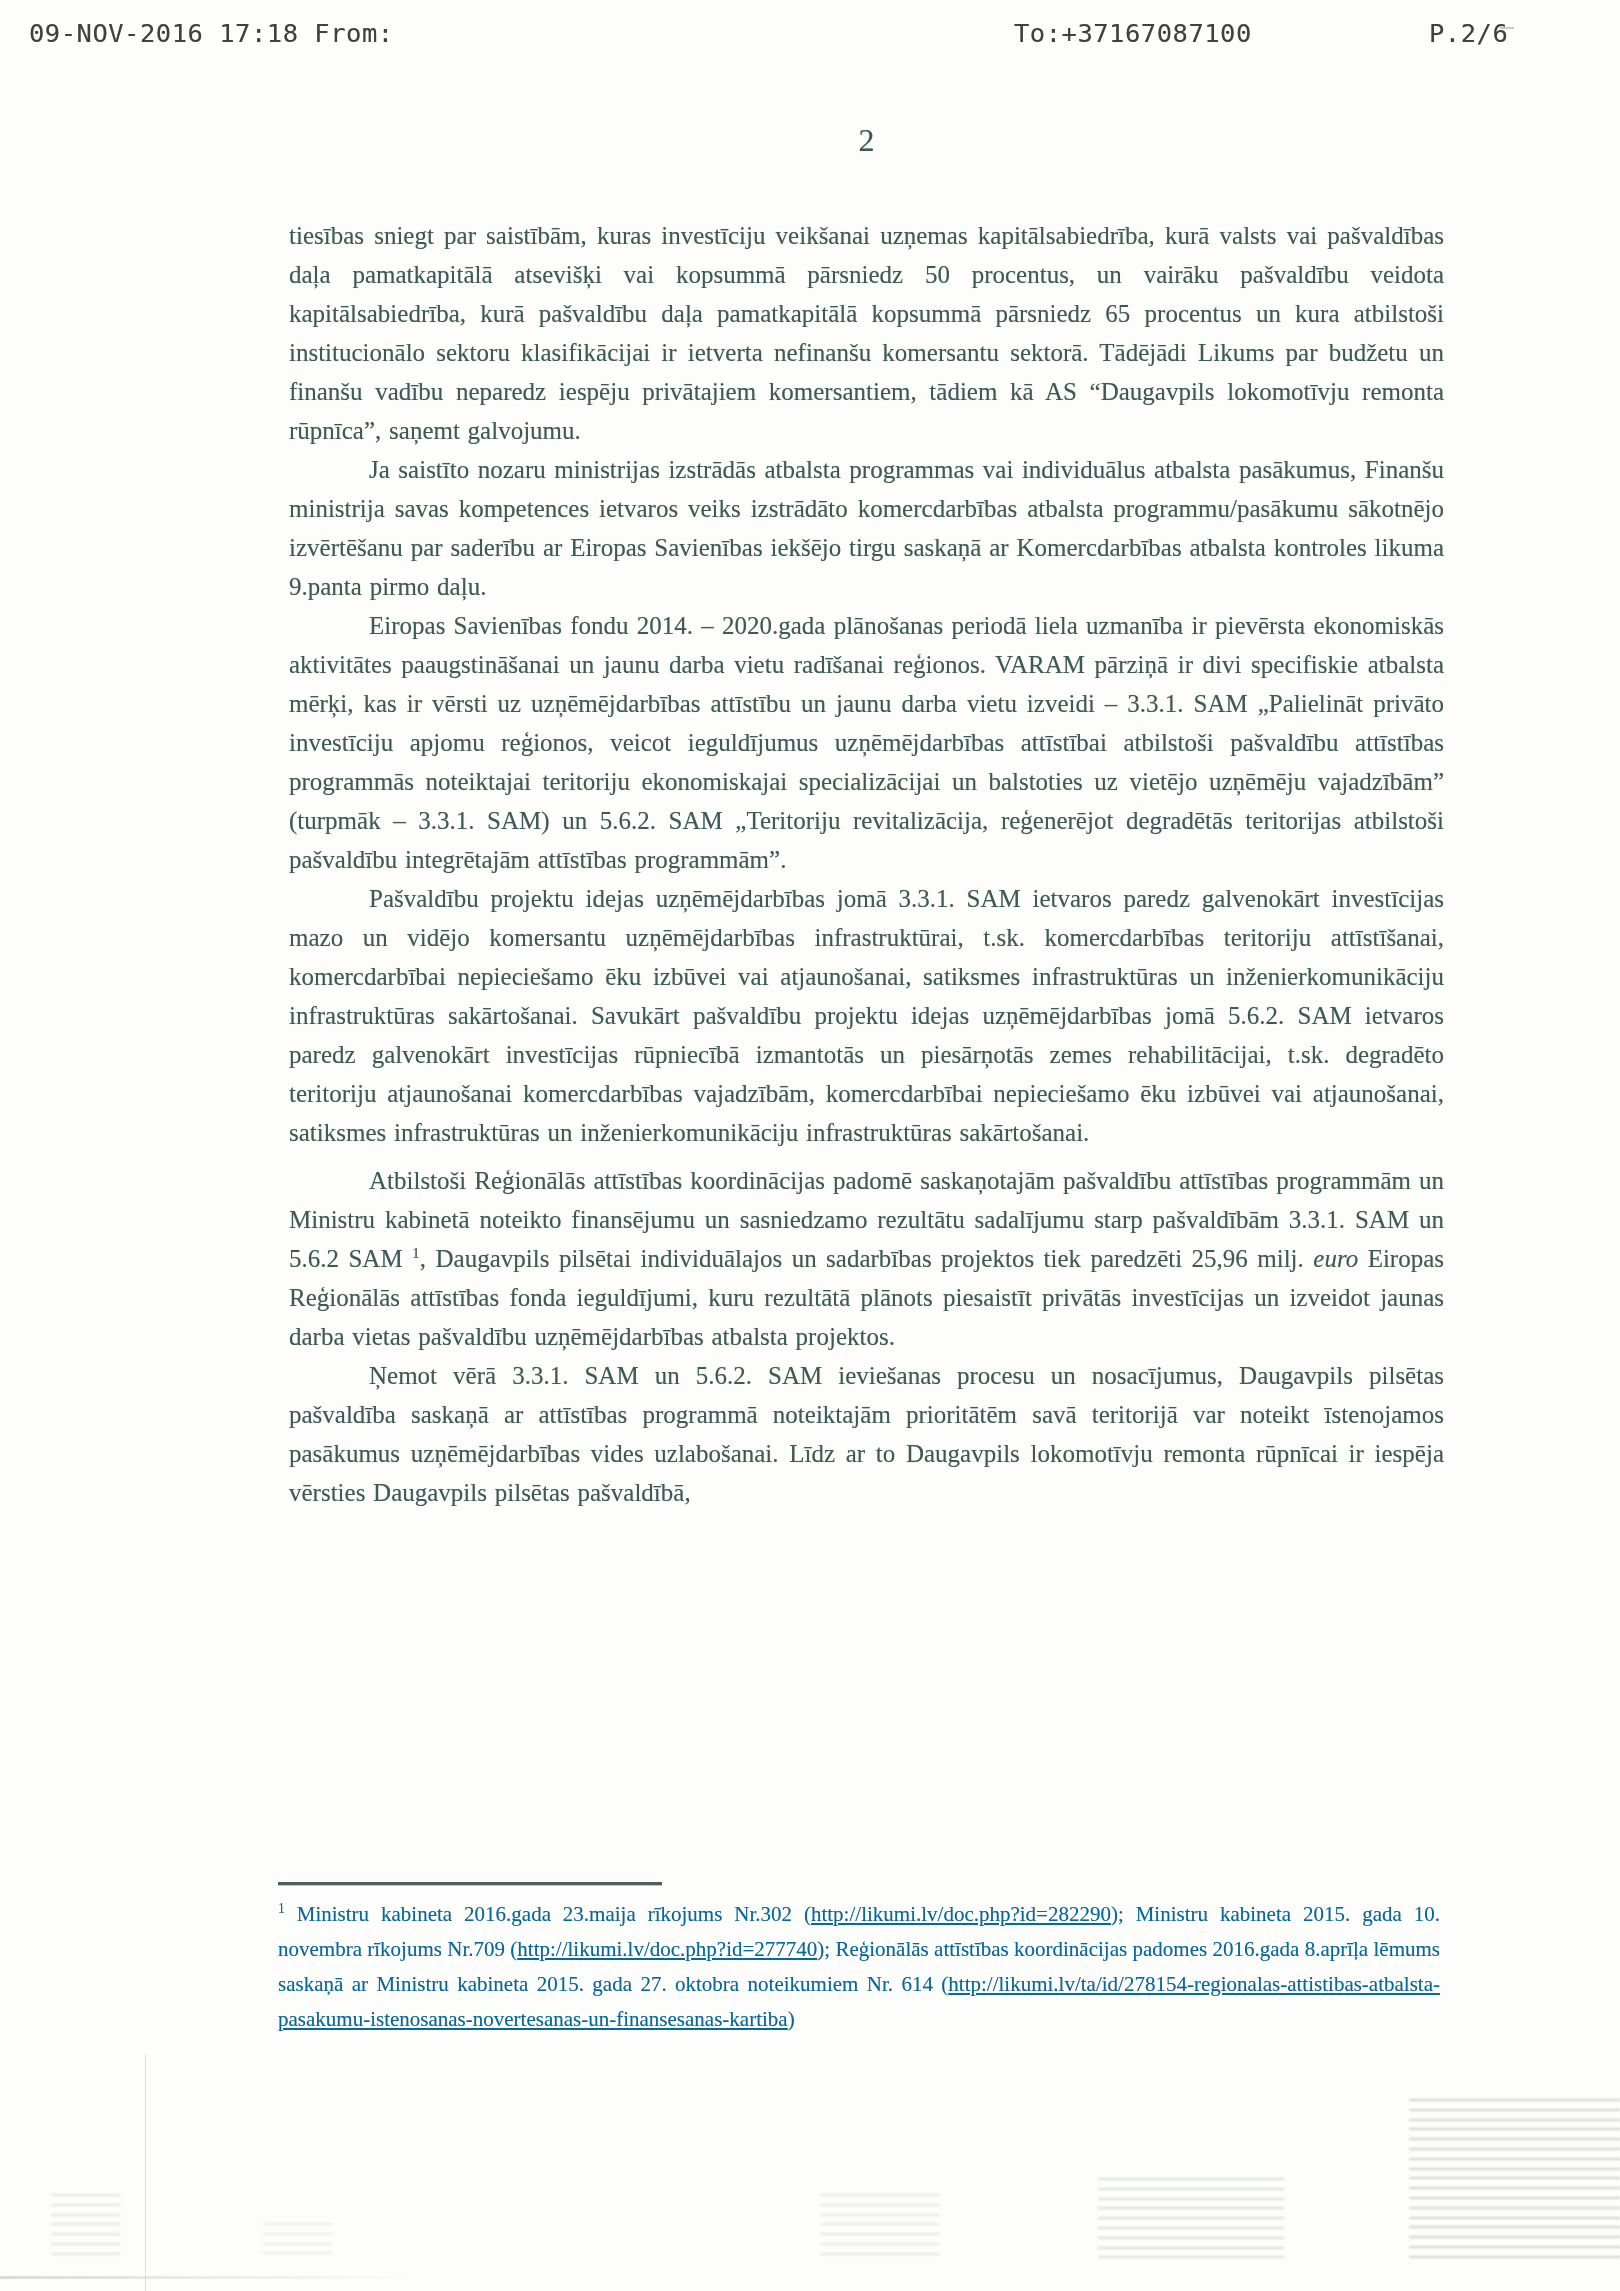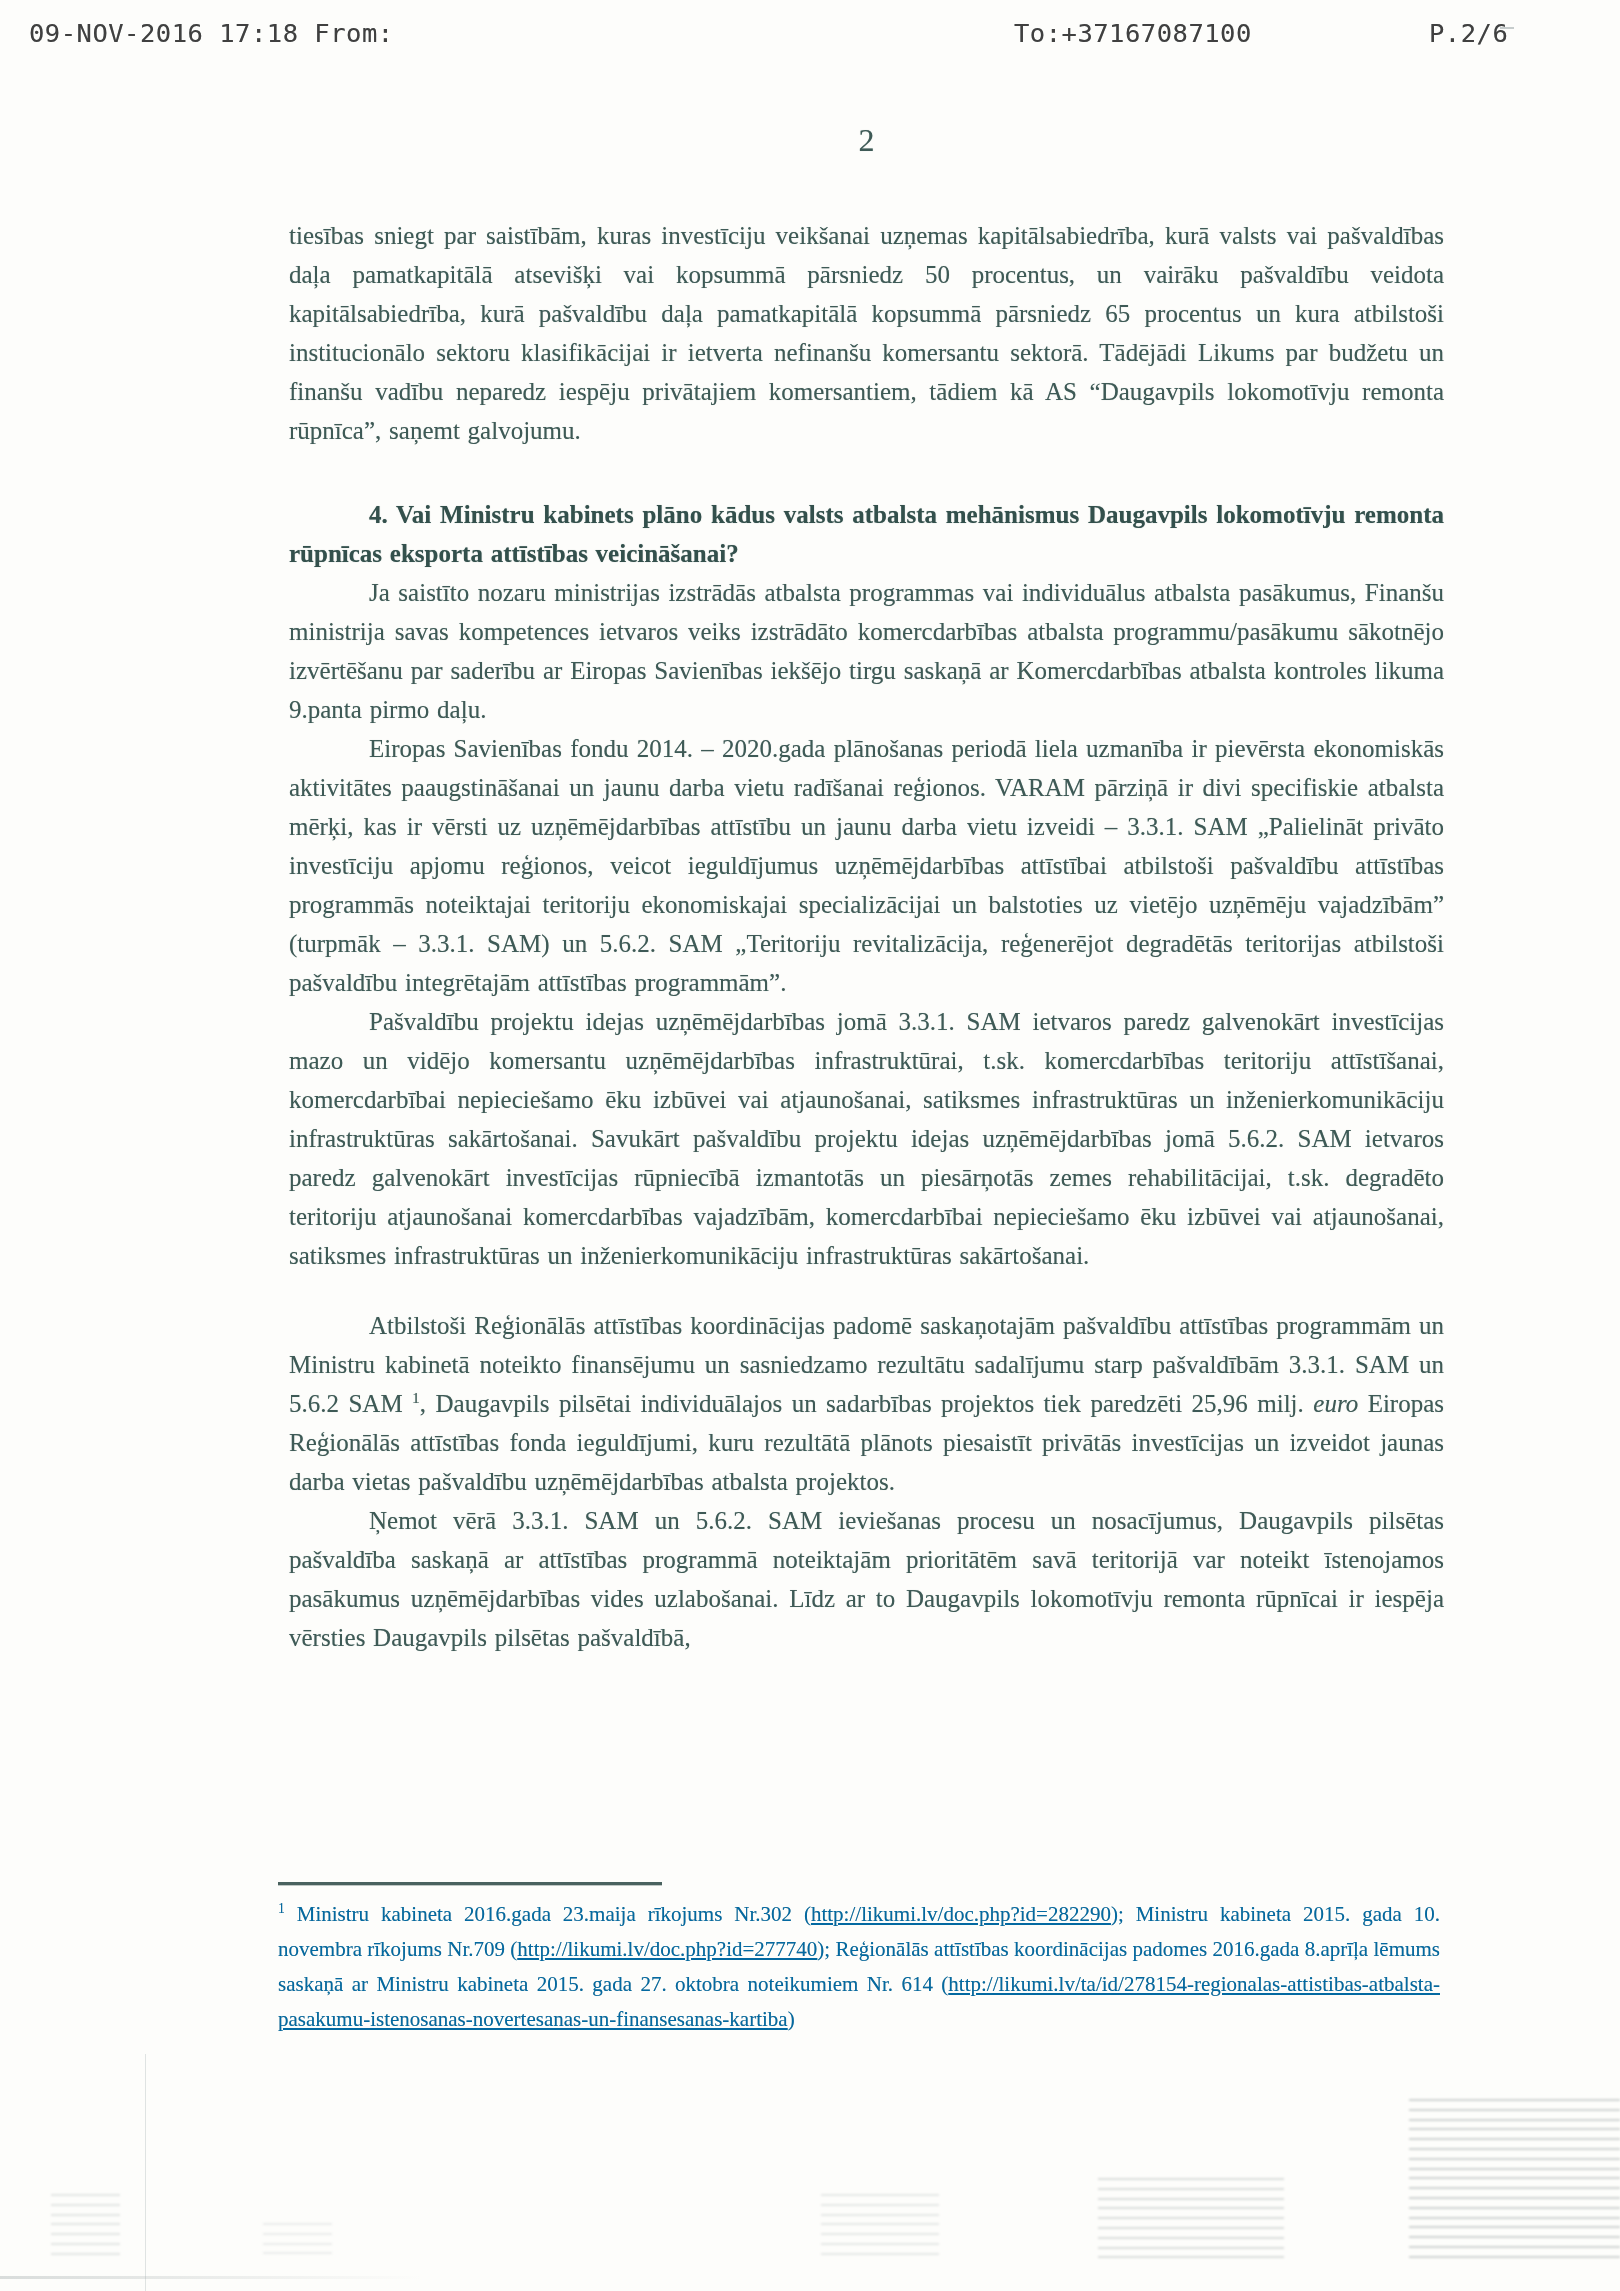--- a/index.html
+++ b/index.html
@@ -40,21 +40,21 @@
     text-shadow:0 0 0.7px rgba(62,90,86,0.42);
   }
   .content p { text-indent:80px; }
   .content p.cont { text-indent:0; }
   .content p.heading {
     font-weight:bold;
     color:#33504c;
     margin-top:45px;
     text-shadow:0 0 0.8px rgba(51,80,76,0.55);
   }
-  .content p.gap { margin-top:31px; }
+  .content p.gap { margin-top:9px; }
   .content sup.fn-ref {
     font-size:0.62em; vertical-align:super; line-height:0;
   }
   .content em { font-style:italic; }
   
   .footnote-area {
     position:absolute; top:1882px; left:278px; width:1162px;
     color:#0369a1;
   }
   .fn-rule {
@@ -95,21 +95,20 @@
   <header class="fax-header">
     <span class="fax-from">09-NOV-2016 17:18 From:</span>
     <span class="fax-to">To:+37167087100</span>
     <span class="fax-page">P.2/6</span>
   </header>
 
   <div class="pageno">2</div>
 
   <main class="content">
     <p class="cont">tiesības sniegt par saistībām, kuras investīciju veikšanai uzņemas kapitālsabiedrība, kurā valsts vai pašvaldības daļa pamatkapitālā atsevišķi vai kopsummā pārsniedz 50 procentus, un vairāku pašvaldību veidota kapitālsabiedrība, kurā pašvaldību daļa pamatkapitālā kopsummā pārsniedz 65 procentus un kura atbilstoši institucionālo sektoru klasifikācijai ir ietverta nefinanšu komersantu sektorā. Tādējādi Likums par budžetu un finanšu vadību neparedz iespēju privātajiem komersantiem, tādiem kā AS “Daugavpils lokomotīvju remonta rūpnīca”, saņemt galvojumu.</p>
-    <p class="heading">4. Vai Ministru kabinets plāno kādus valsts atbalsta mehānismus Daugavpils lokomotīvju remonta rūpnīcas eksporta attīstības veicināšanai?</p>
     <p>Ja saistīto nozaru ministrijas izstrādās atbalsta programmas vai individuālus atbalsta pasākumus, Finanšu ministrija savas kompetences ietvaros veiks izstrādāto komercdarbības atbalsta programmu/pasākumu sākotnējo izvērtēšanu par saderību ar Eiropas Savienības iekšējo tirgu saskaņā ar Komercdarbības atbalsta kontroles likuma 9.panta pirmo daļu.</p>
     <p>Eiropas Savienības fondu 2014. – 2020.gada plānošanas periodā liela uzmanība ir pievērsta ekonomiskās aktivitātes paaugstināšanai un jaunu darba vietu radīšanai reģionos. VARAM pārziņā ir divi specifiskie atbalsta mērķi, kas ir vērsti uz uzņēmējdarbības attīstību un jaunu darba vietu izveidi – 3.3.1. SAM „Palielināt privāto investīciju apjomu reģionos, veicot ieguldījumus uzņēmējdarbības attīstībai atbilstoši pašvaldību attīstības programmās noteiktajai teritoriju ekonomiskajai specializācijai un balstoties uz vietējo uzņēmēju vajadzībām” (turpmāk – 3.3.1. SAM) un 5.6.2. SAM „Teritoriju revitalizācija, reģenerējot degradētās teritorijas atbilstoši pašvaldību integrētajām attīstības programmām”.</p>
     <p>Pašvaldību projektu idejas uzņēmējdarbības jomā 3.3.1. SAM ietvaros paredz galvenokārt investīcijas mazo un vidējo komersantu uzņēmējdarbības infrastruktūrai, t.sk. komercdarbības teritoriju attīstīšanai, komercdarbībai nepieciešamo ēku izbūvei vai atjaunošanai, satiksmes infrastruktūras un inženierkomunikāciju infrastruktūras sakārtošanai. Savukārt pašvaldību projektu idejas uzņēmējdarbības jomā 5.6.2. SAM ietvaros paredz galvenokārt investīcijas rūpniecībā izmantotās un piesārņotās zemes rehabilitācijai, t.sk. degradēto teritoriju atjaunošanai komercdarbības vajadzībām, komercdarbībai nepieciešamo ēku izbūvei vai atjaunošanai, satiksmes infrastruktūras un inženierkomunikāciju infrastruktūras sakārtošanai.</p>
     <p class="gap"><span>Atbilstoši Reģionālās attīstības koordinācijas padomē saskaņotajām pašvaldību attīstības programmām un Ministru kabinetā noteikto finansējumu un sasniedzamo rezultātu sadalījumu starp pašvaldībām 3.3.1. SAM un 5.6.2 SAM </span><sup class="fn-ref">1</sup><span>, Daugavpils pilsētai individuālajos un sadarbības projektos tiek paredzēti 25,96 milj. </span><em>euro</em><span> Eiropas Reģionālās attīstības fonda ieguldījumi, kuru rezultātā plānots piesaistīt privātās investīcijas un izveidot jaunas darba vietas pašvaldību uzņēmējdarbības atbalsta projektos.</span></p>
     <p>Ņemot vērā 3.3.1. SAM un 5.6.2. SAM ieviešanas procesu un nosacījumus, Daugavpils pilsētas pašvaldība saskaņā ar attīstības programmā noteiktajām prioritātēm savā teritorijā var noteikt īstenojamos pasākumus uzņēmējdarbības vides uzlabošanai. Līdz ar to Daugavpils lokomotīvju remonta rūpnīcai ir iespēja vērsties Daugavpils pilsētas pašvaldībā,</p>
   </main>
 
   <footer class="footnote-area">
     <div class="fn-rule"></div>
     <p class="fn-text"><sup>1</sup><span> Ministru kabineta 2016.gada 23.maija rīkojums Nr.302 (</span><span class="fn-link">http://likumi.lv/doc.php?id=282290</span><span>); Ministru kabineta 2015. gada 10. novembra rīkojums Nr.709 (</span><span class="fn-link">http://likumi.lv/doc.php?id=277740</span><span>); Reģionālās attīstības koordinācijas padomes 2016.gada 8.aprīļa lēmums saskaņā ar Ministru kabineta 2015. gada 27. oktobra noteikumiem Nr. 614 (</span><span class="fn-link">http://likumi.lv/ta/id/278154-regionalas-attistibas-atbalsta-pasakumu-istenosanas-novertesanas-un-finansesanas-kartiba</span><span>)</span></p>

